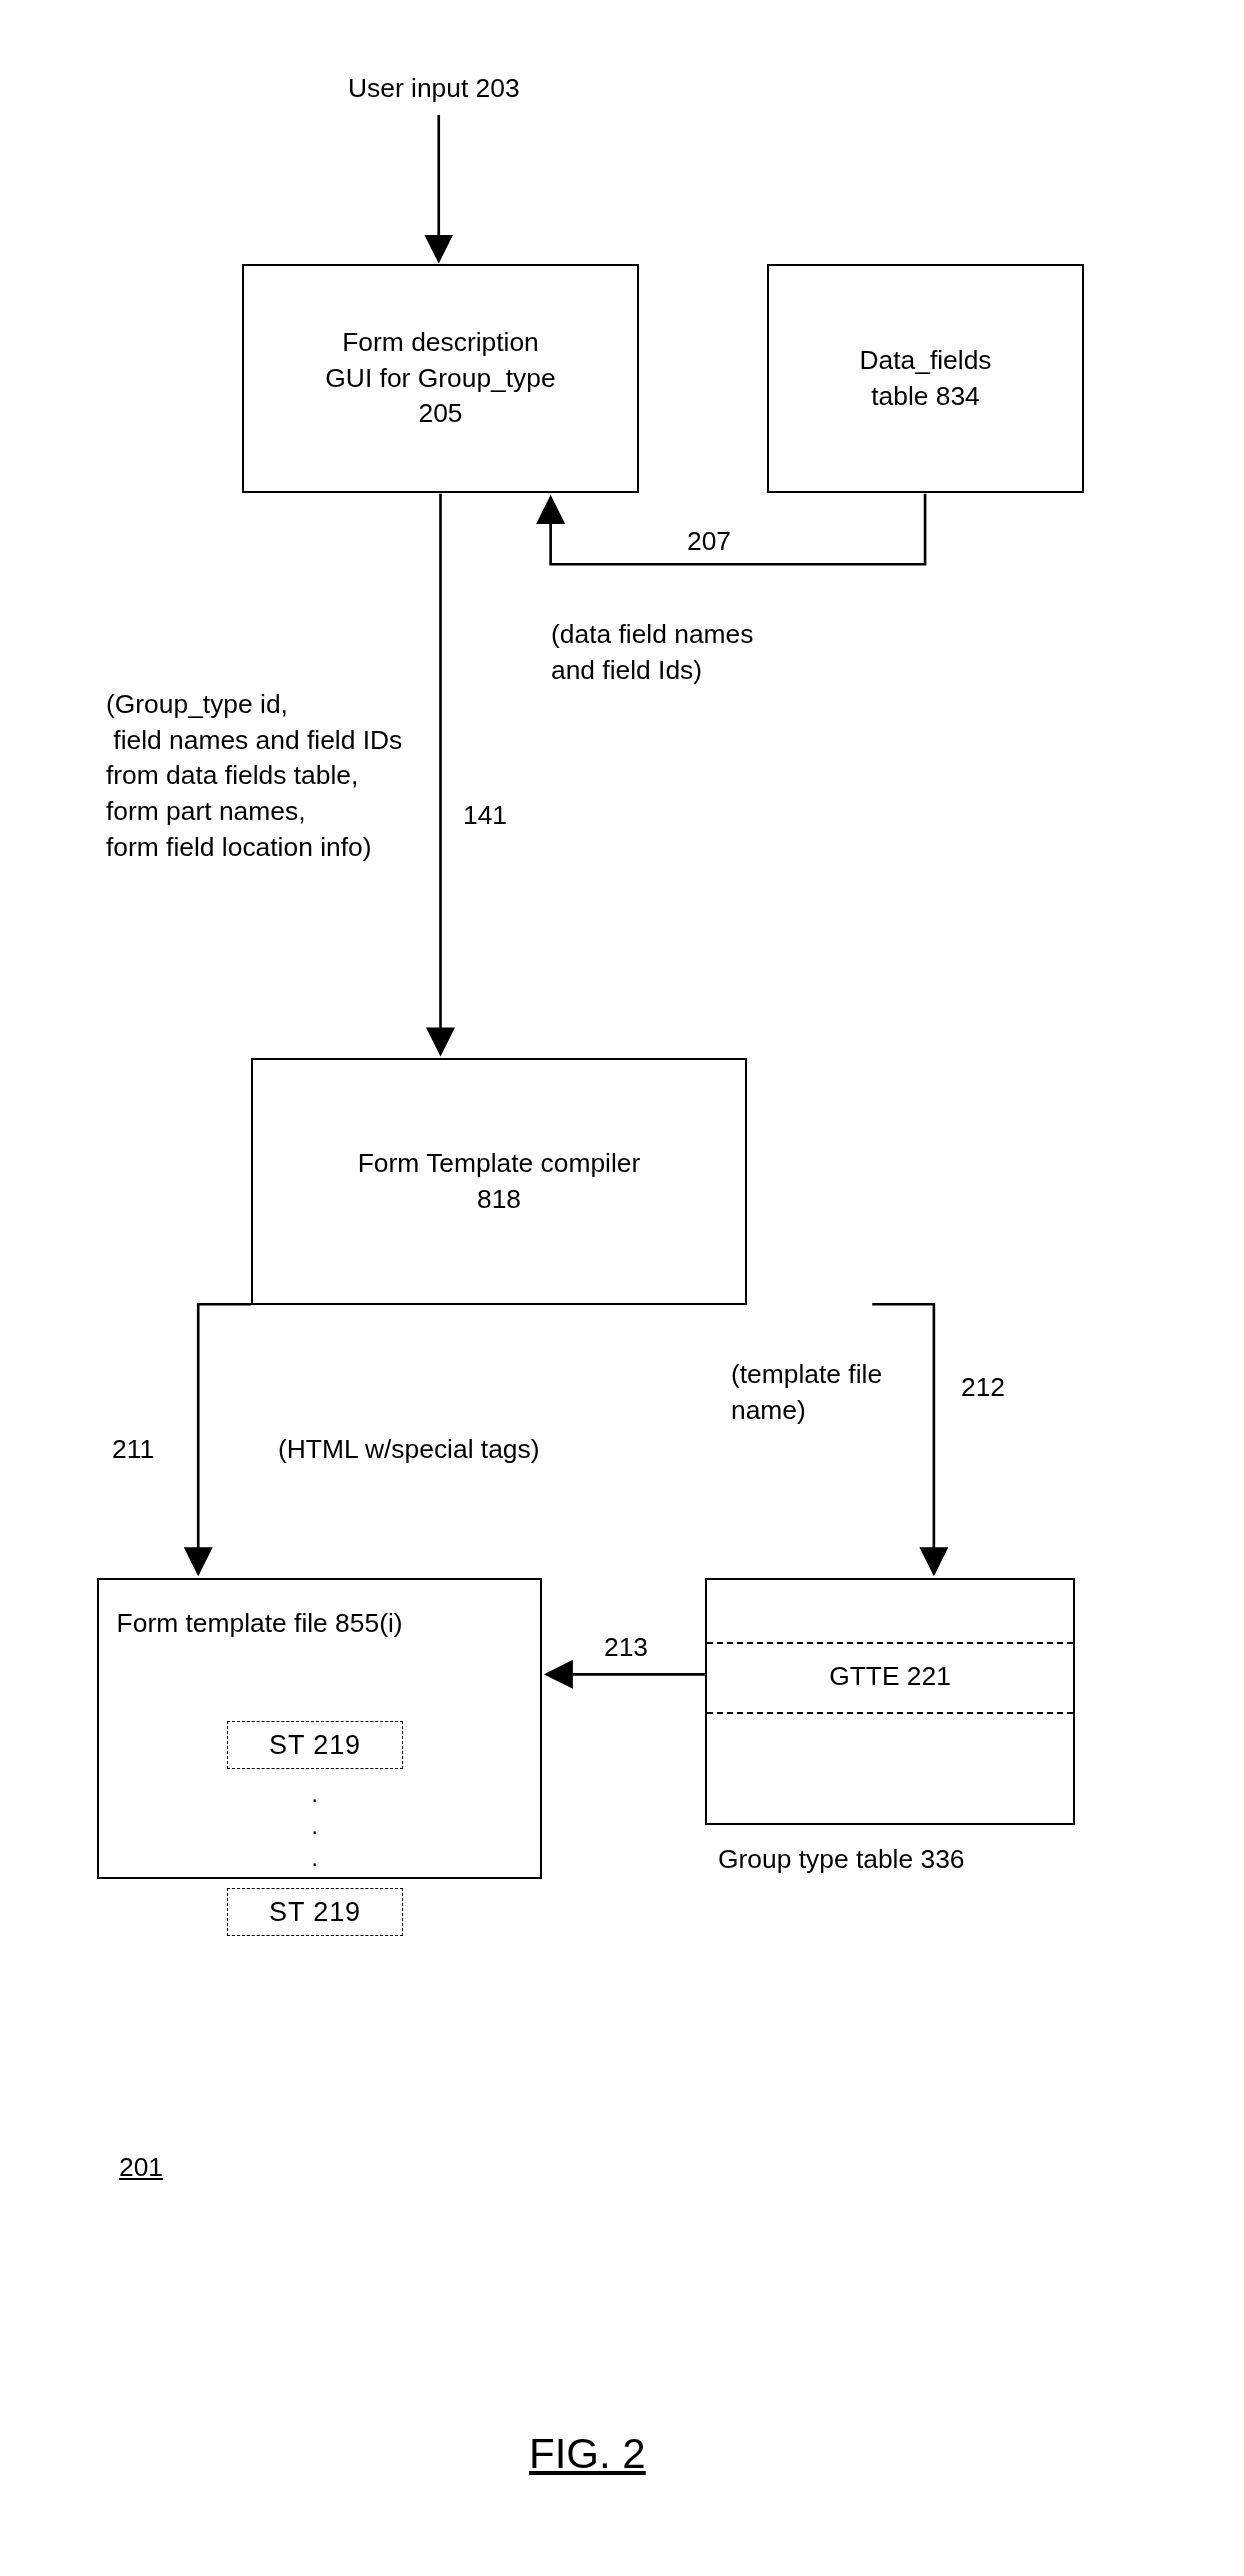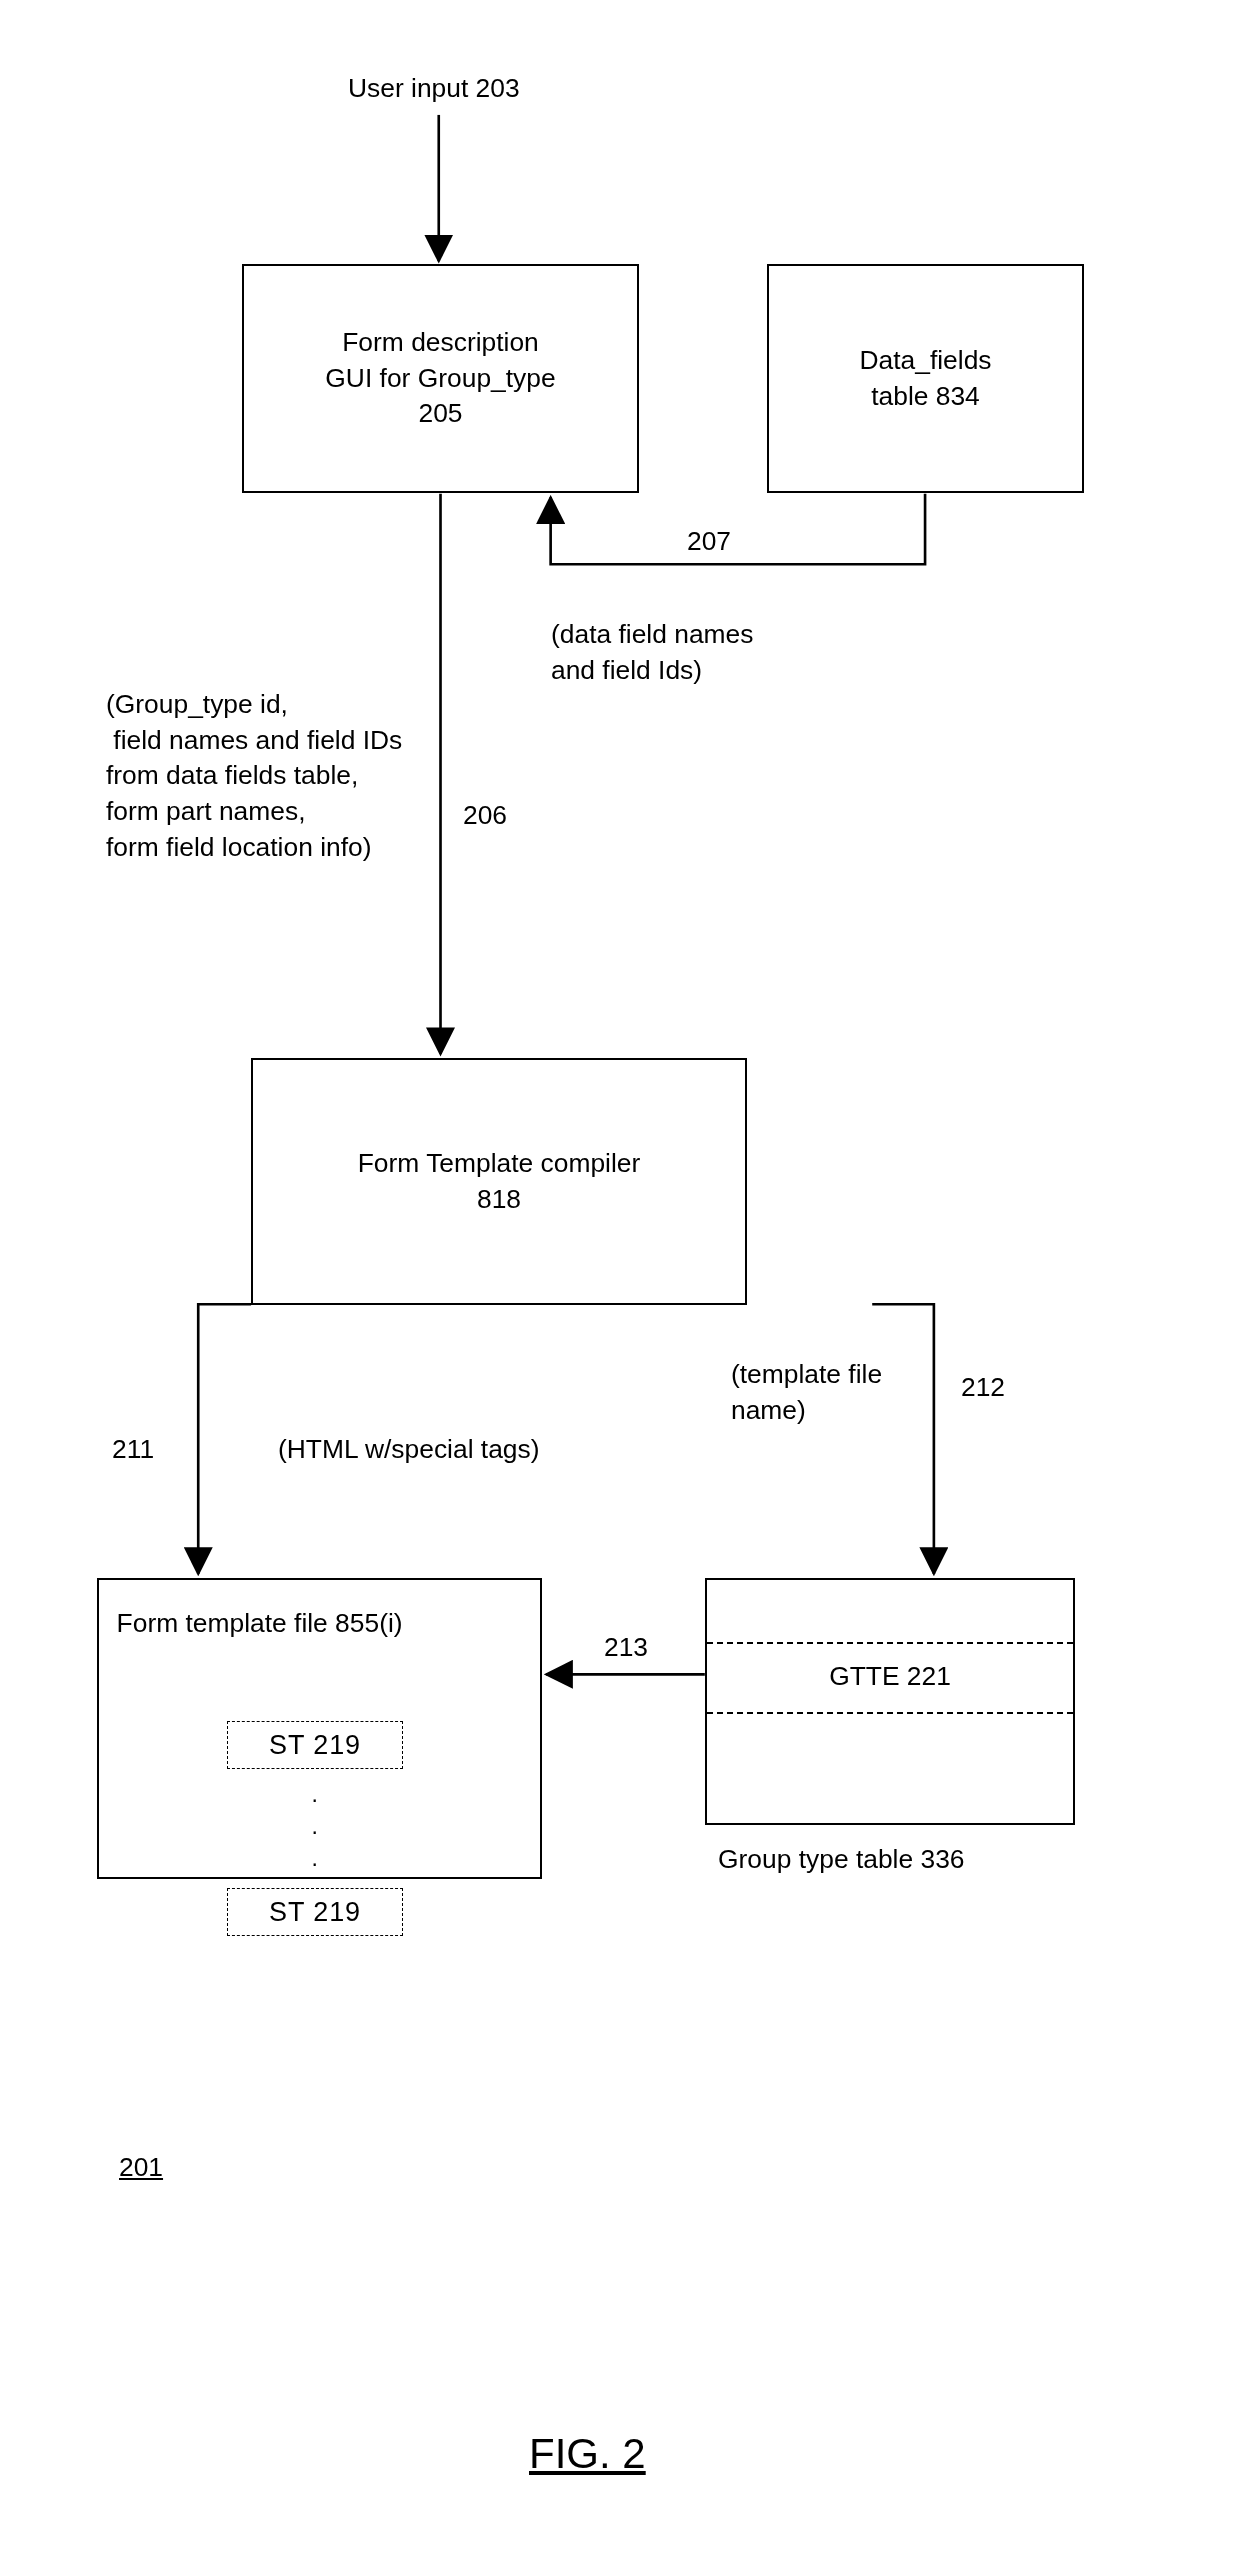--- a/index.html
+++ b/index.html
@@ -112,21 +112,21 @@
   <div class="node" style="left:767px; top:264px; width:317px; height:229px;">
     <div>Data_fields</div>
     <div>table 834</div>
   </div>
 
   <div class="label" style="left:687px; top:524px;">207</div>
 
   <div class="label" style="left:551px; top:582px;margin-top:35px;">(data field names
 and field Ids)</div>
 
-  <div class="label" style="left:463px; top:798px;">206</div>
+  <div class="label" style="left:463px; top:798px;">141</div>
 
   <div class="label" style="left:106px; top:687px;">(Group_type id,
  field names and field IDs
 from data fields table,
 form part names,
 form field location info)</div>
 
   <div class="node" style="left:251px; top:1058px; width:496px; height:247px;">
     <div>Form Template compiler</div>
     <div>818</div>

